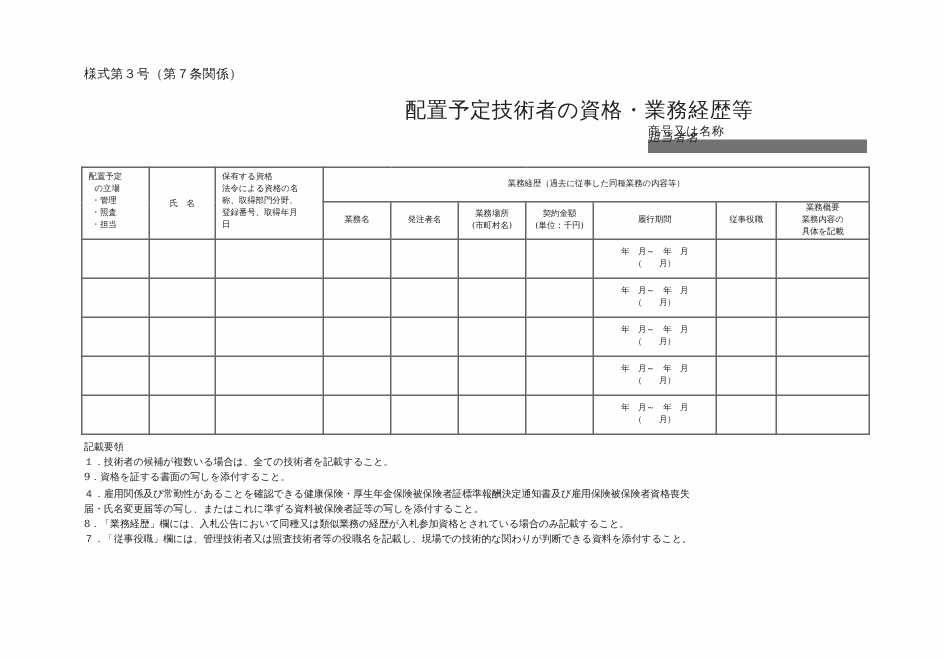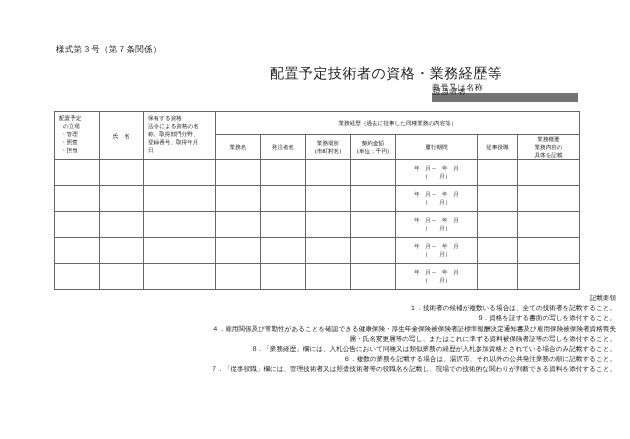--- a/index.html
+++ b/index.html
@@ -10,21 +10,21 @@
   #title { left:244px; top:65px; font-size:14px; letter-spacing:0.5px;margin-left:26px; }
   .sig { left:432px; width:146px; font-size:8px; border-bottom:5px solid #737373; padding-bottom:0px; letter-spacing:0.5px; }
   #sig-company { top:82px; }
   #sig-person { top:86px;font-style:italic; }
 
   table.grid { position:absolute; left:54px; top:111px; border-collapse:collapse; table-layout:fixed; }
   table.grid td { border:1px solid #666; padding:0; font-size:5.6px; text-align:center; vertical-align:middle; line-height:1.45; }
   td.left-top { text-align:left !important; vertical-align:top !important; padding:2px 0 0 4px !important; }
   .period { font-size:5.6px; line-height:1.35; }
 
-  #notes { left:56px; top:293px; font-size:6.6px; line-height:10.2px; white-space:normal; width:560px;text-align:right; }
+  #notes { left:56px; top:293px; font-size:6.6px; line-height:10.2px; white-space:normal; width:560px; }
   #notes div { white-space:nowrap; }
 </style>
 </head>
 <body>
 
 <div class="abs" id="form-no">様式第３号（第７条関係）</div>
 <div class="abs" id="title">配置予定技術者の資格・業務経歴等</div>
 <div class="abs sig" id="sig-company">商号又は名称</div>
 <div class="abs sig" id="sig-person">担当者名</div>
 
@@ -159,15 +159,14 @@
     </tbody>
 </table>
 
 <div class="abs" id="notes">
   <div>記載要領</div>
   <div>１．技術者の候補が複数いる場合は、全ての技術者を記載すること。</div>
   <div>9．資格を証する書面の写しを添付すること。</div>
   <div>４．雇用関係及び常勤性があることを確認できる健康保険・厚生年金保険被保険者証標準報酬決定通知書及び雇用保険被保険者資格喪失</div>
   <div>届・氏名変更届等の写し、またはこれに準ずる資料被保険者証等の写しを添付すること。</div>
   <div>8．「業務経歴」欄には、入札公告において同種又は類似業務の経歴が入札参加資格とされている場合のみ記載すること。</div>
-  <div>６．複数の業務を記載する場合は、湯沢市、それ以外の公共発注業務の順に記載すること。</div>
   <div>７．「従事役職」欄には、管理技術者又は照査技術者等の役職名を記載し、現場での技術的な関わりが判断できる資料を添付すること。</div>
 </div>
 
 </body></html>

